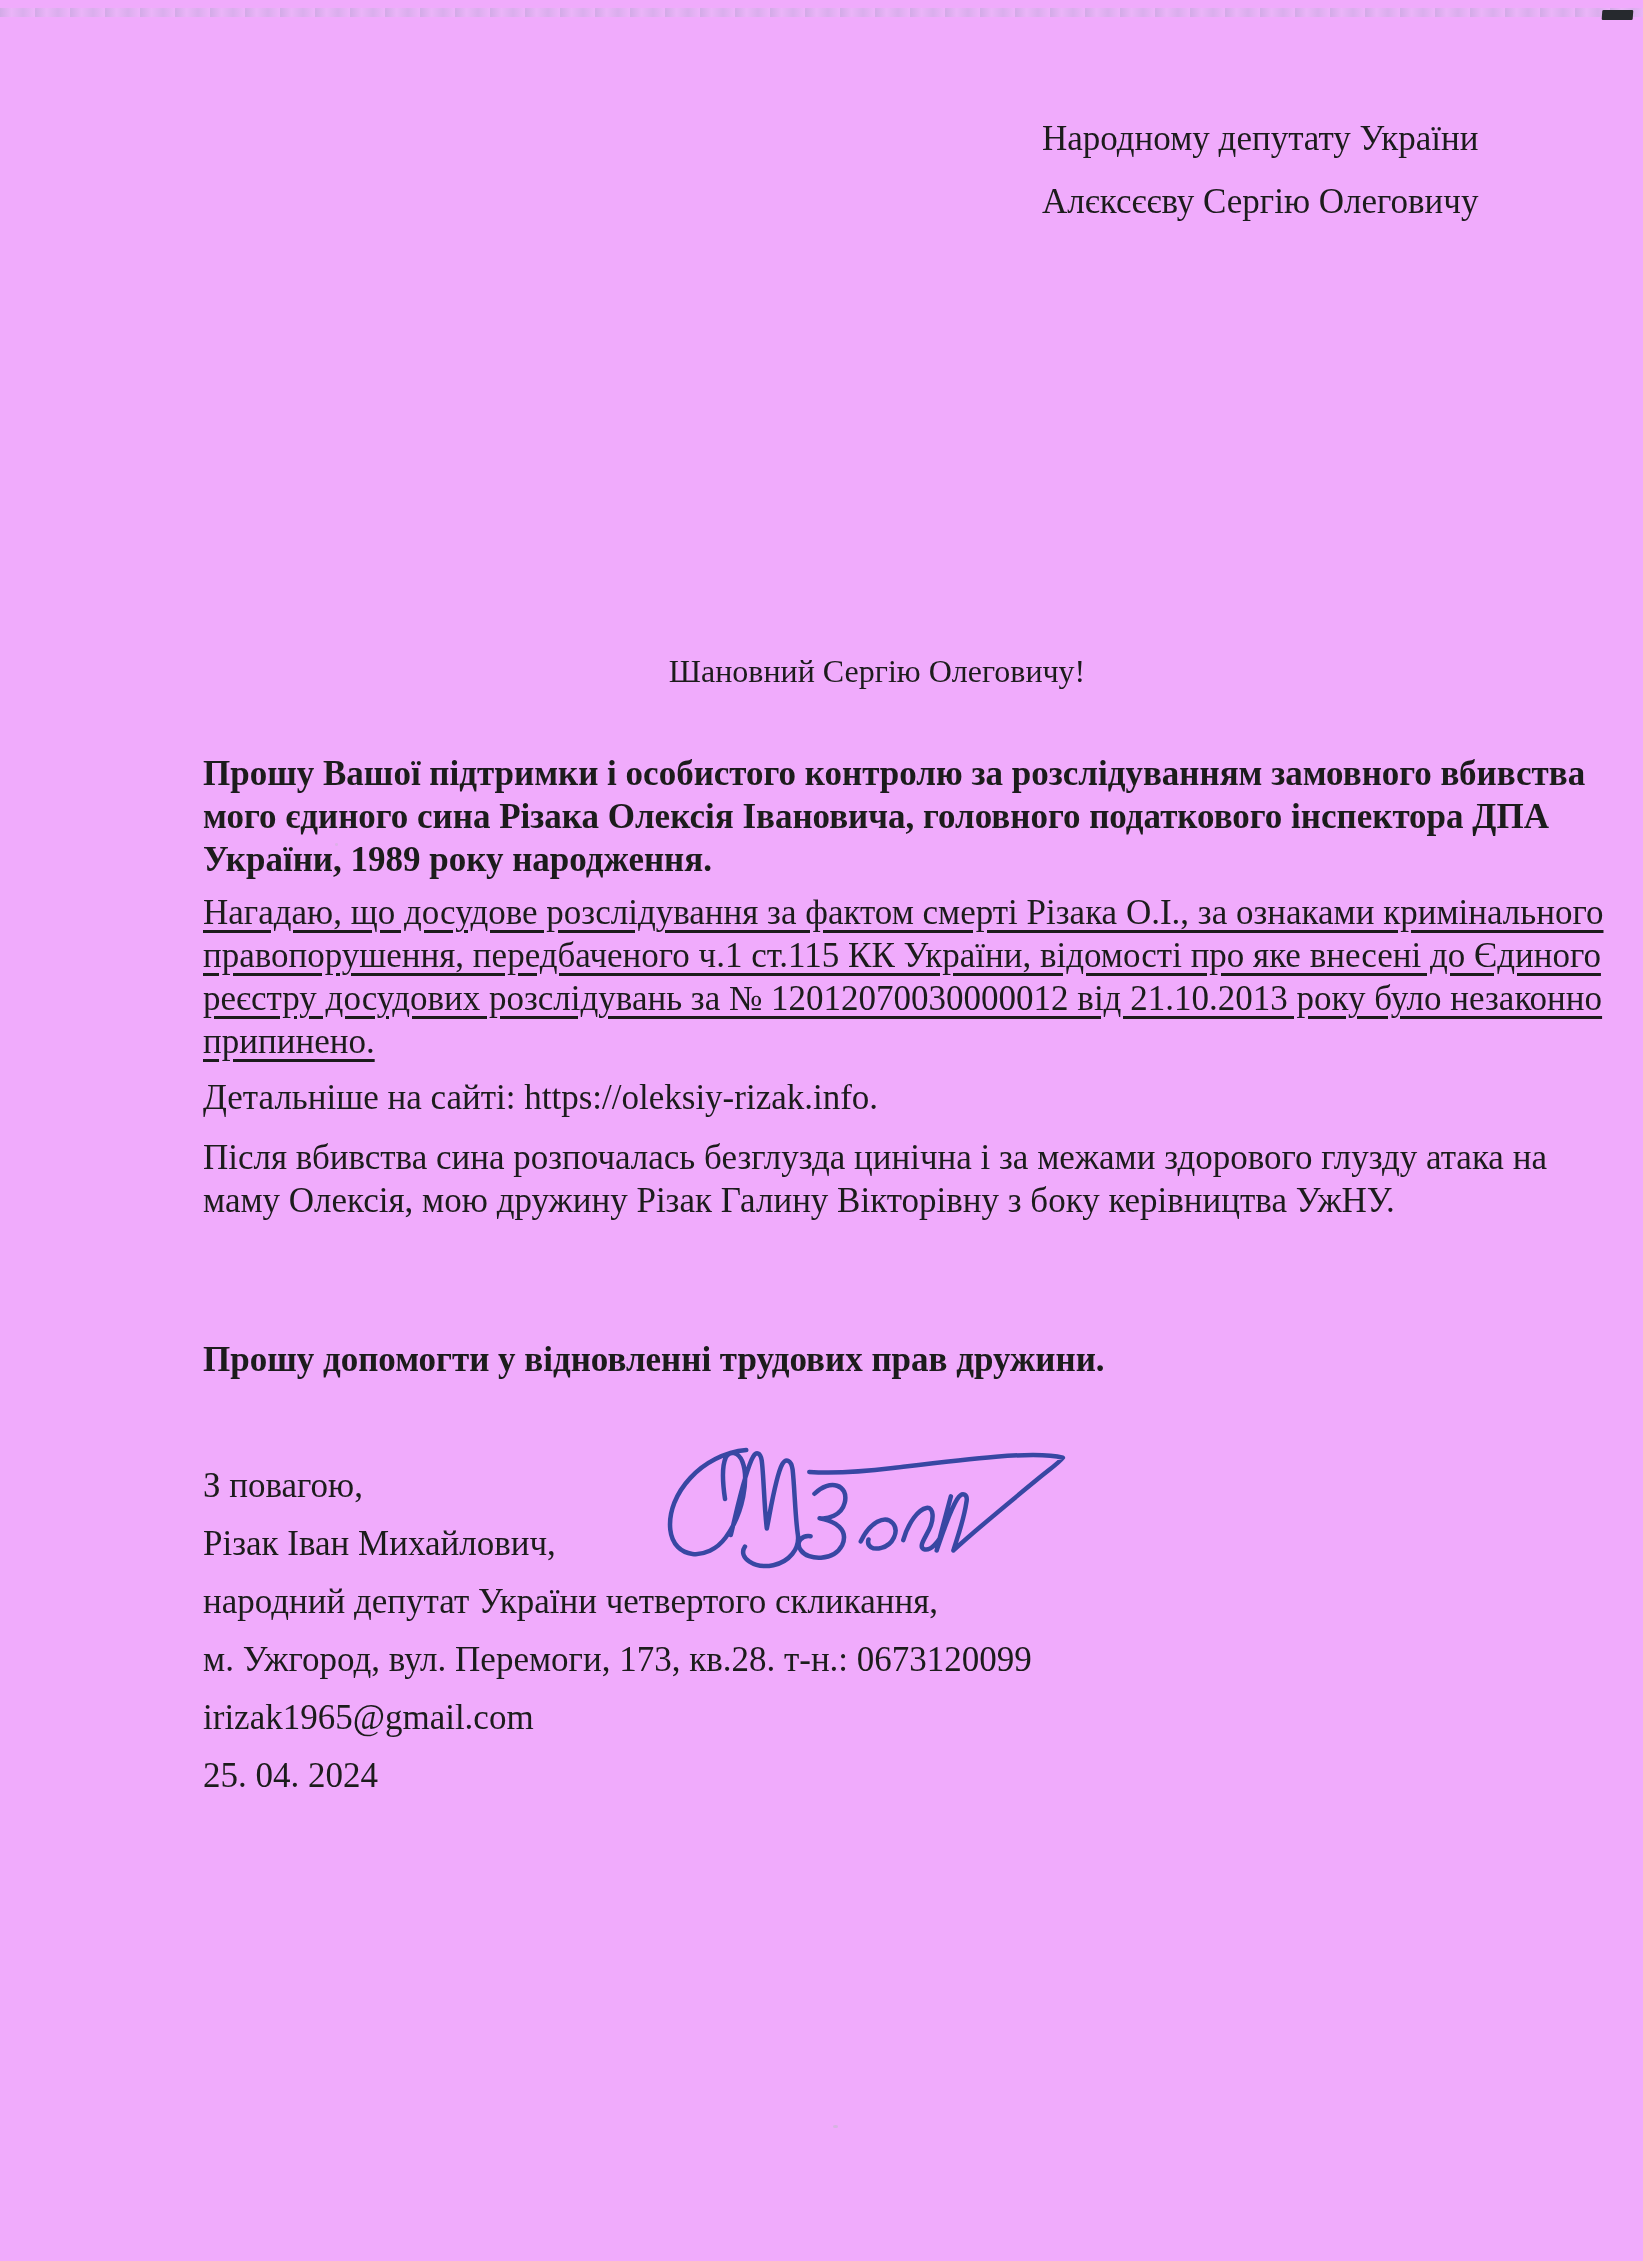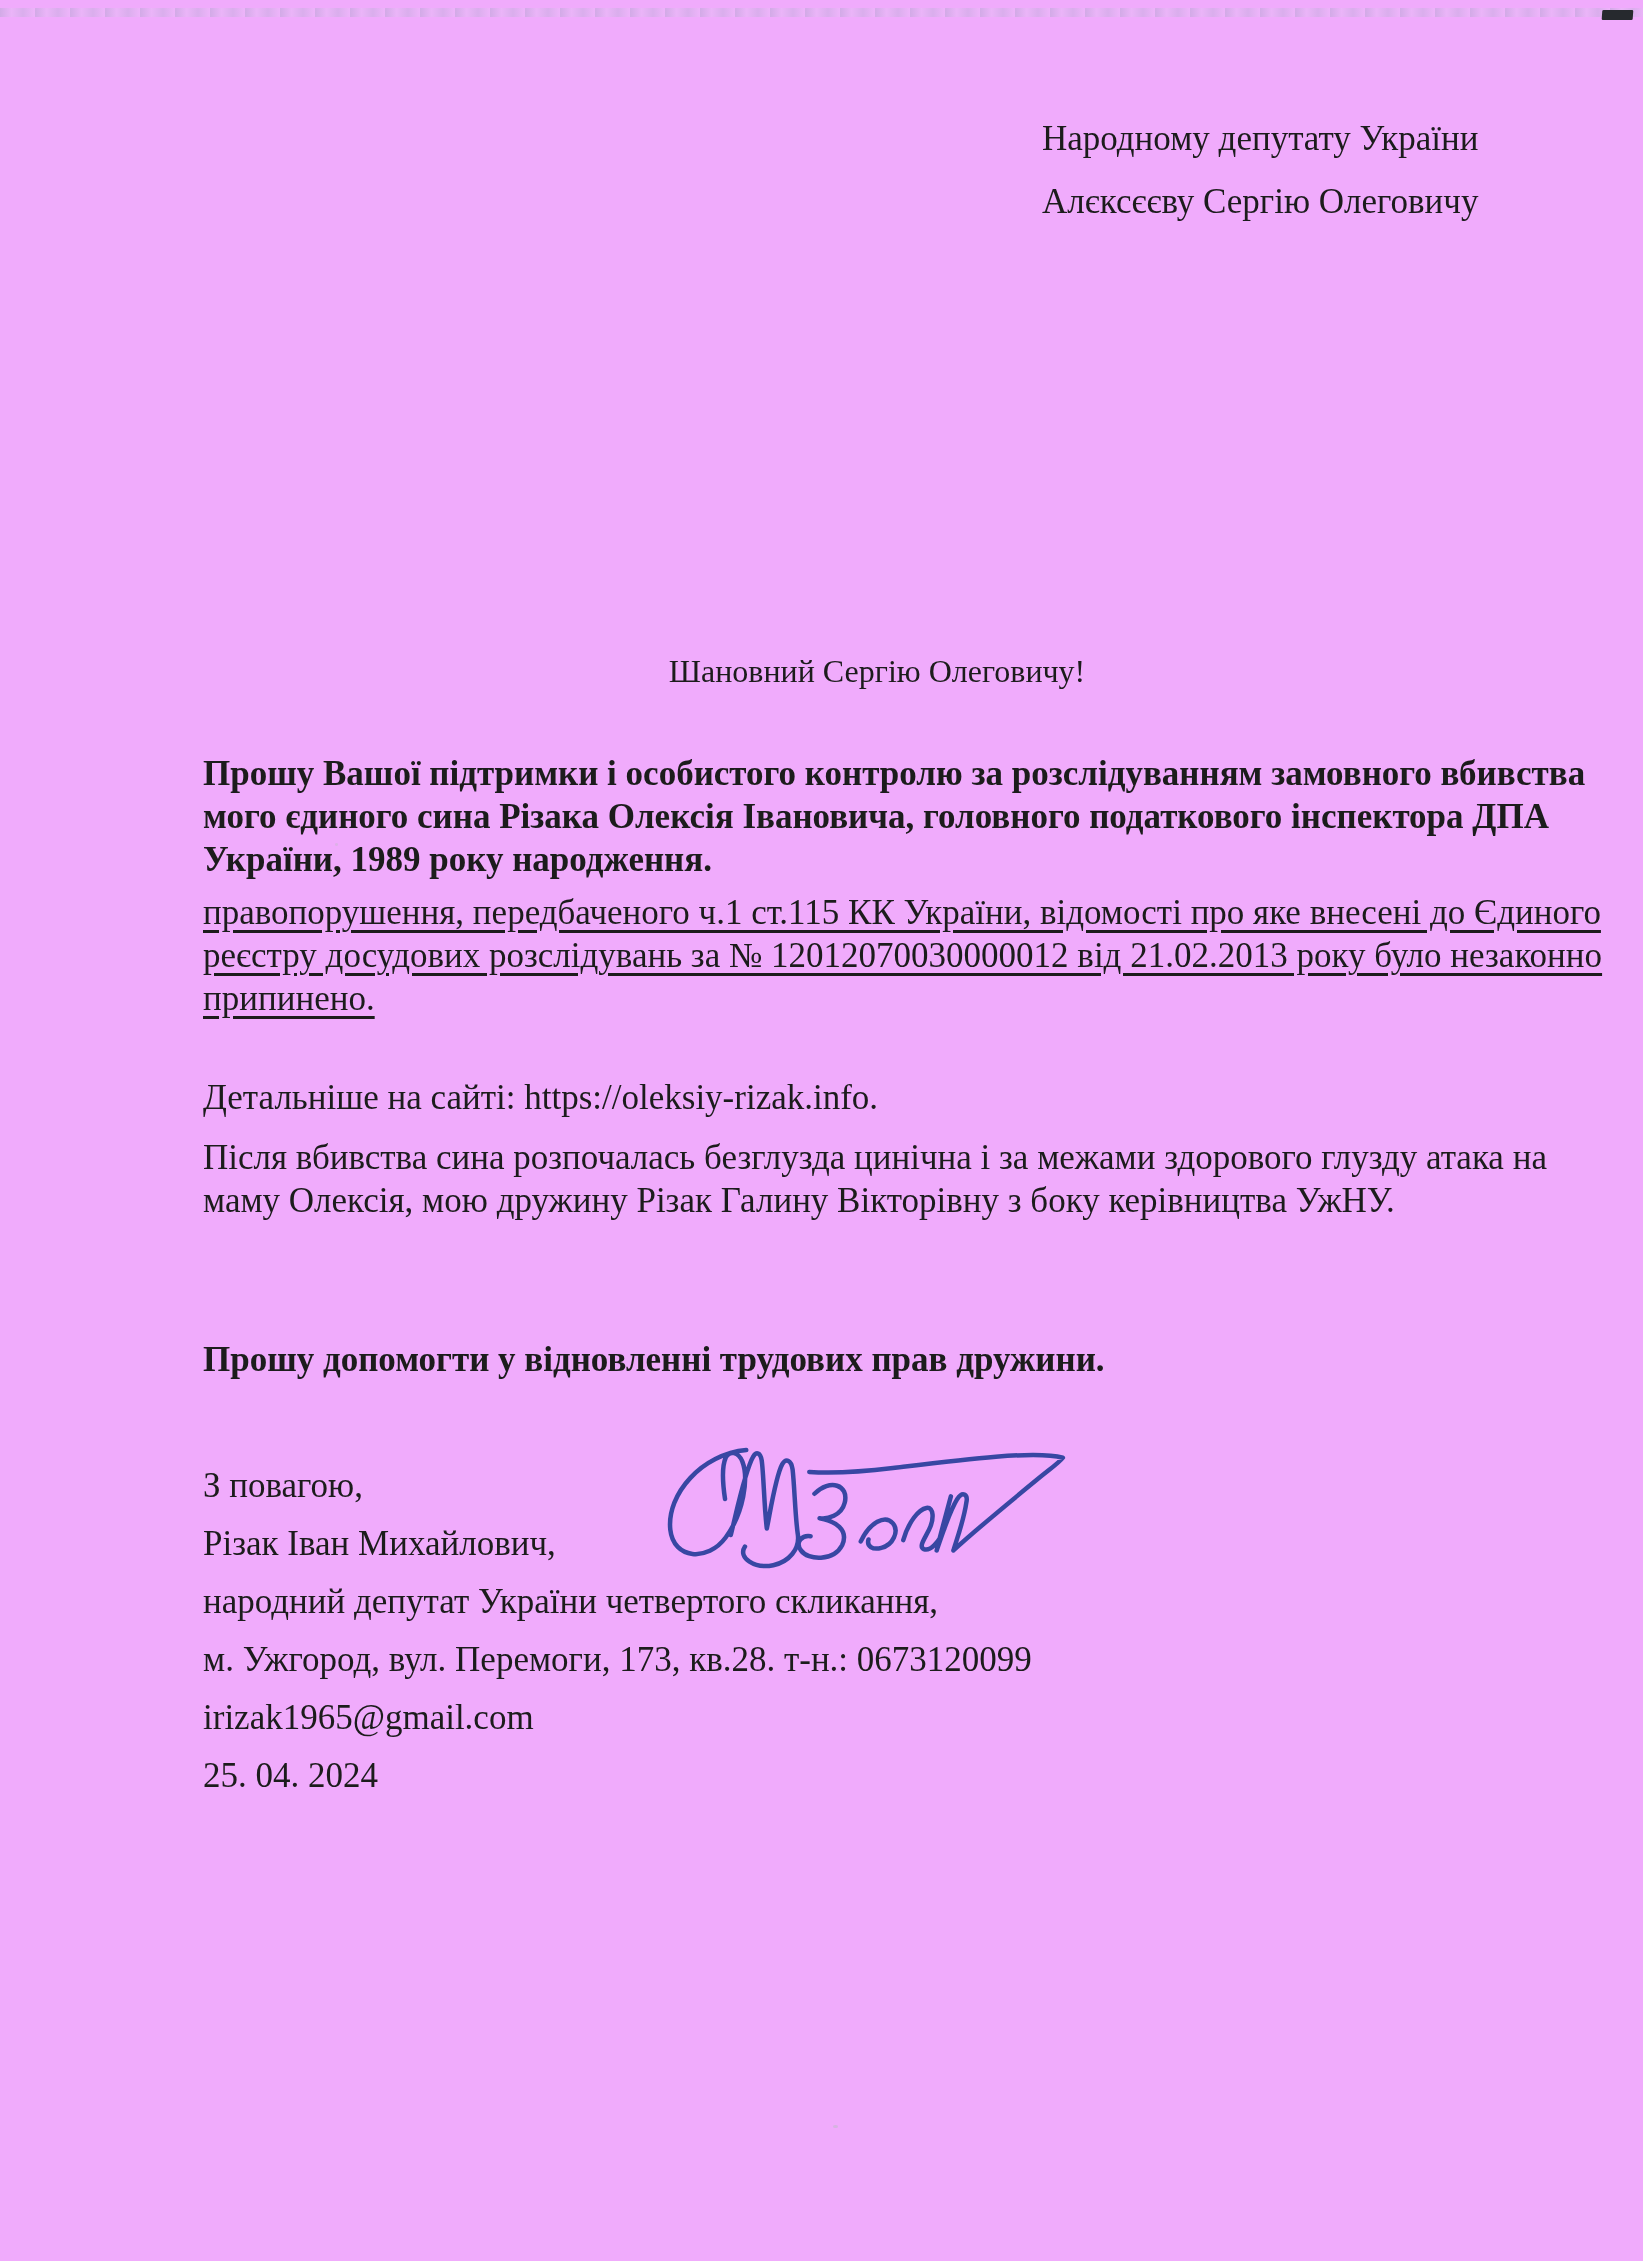--- a/index.html
+++ b/index.html
@@ -76,22 +76,23 @@
 
   <div class="abs salutation">Шановний Сергію Олеговичу!</div>
 
   <div class="abs para bold" style="top:752px">
     <div class="jline">Прошу Вашої підтримки і особистого контролю за розслідуванням замовного вбивства</div>
     <div class="jline">мого єдиного сина Різака Олексія Івановича, головного податкового інспектора ДПА</div>
     <div class="jline-last">України, 1989 року народження.</div>
   </div>
 
   <div class="abs para u" style="top:891px">
+    <div class="jline">Нагадаю, що досудове розслідування за фактом смерті Різака О.І., за ознаками кримінального</div>
     <div class="jline">правопорушення, передбаченого ч.1 ст.115 КК України, відомості про яке внесені до Єдиного</div>
-    <div class="jline">реєстру досудових розслідувань за № 12012070030000012 від 21.02.2013 року було незаконно</div>
+    <div class="jline">реєстру досудових розслідувань за № 12012070030000012 від 21.10.2013 року було незаконно</div>
     <div class="jline-last">припинено.</div>
   </div>
 
   <div class="abs para" style="top:1076px">
     <div class="jline-last">Детальніше на сайті: https://oleksiy-rizak.info.</div>
   </div>
 
   <div class="abs para" style="top:1136px">
     <div class="jline">Після вбивства сина розпочалась безглузда цинічна і за межами здорового глузду атака на</div>
     <div class="jline-last">маму Олексія, мою дружину Різак Галину Вікторівну з боку керівництва УжНУ.</div>

